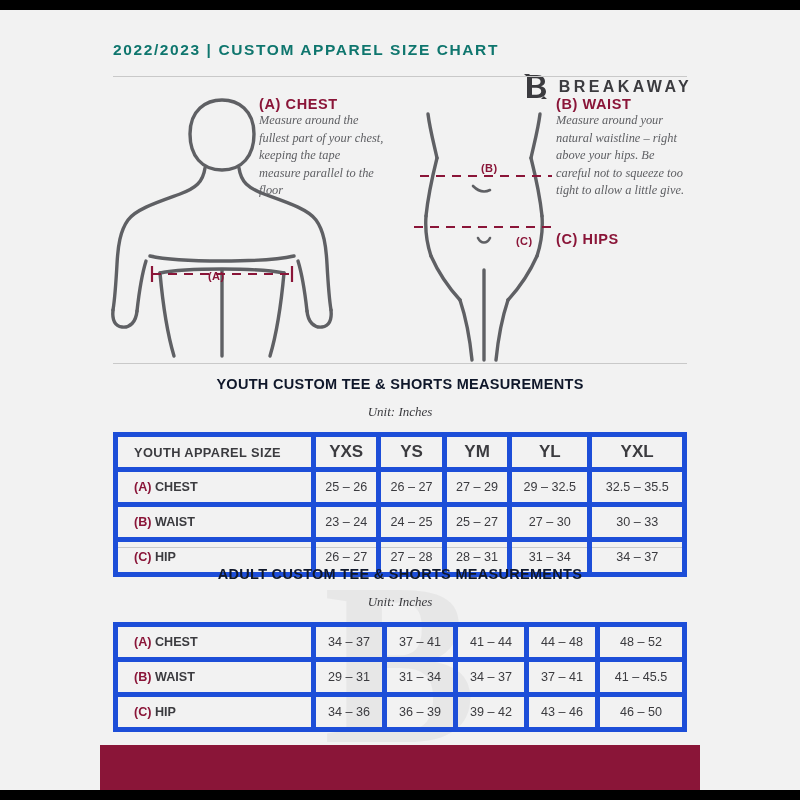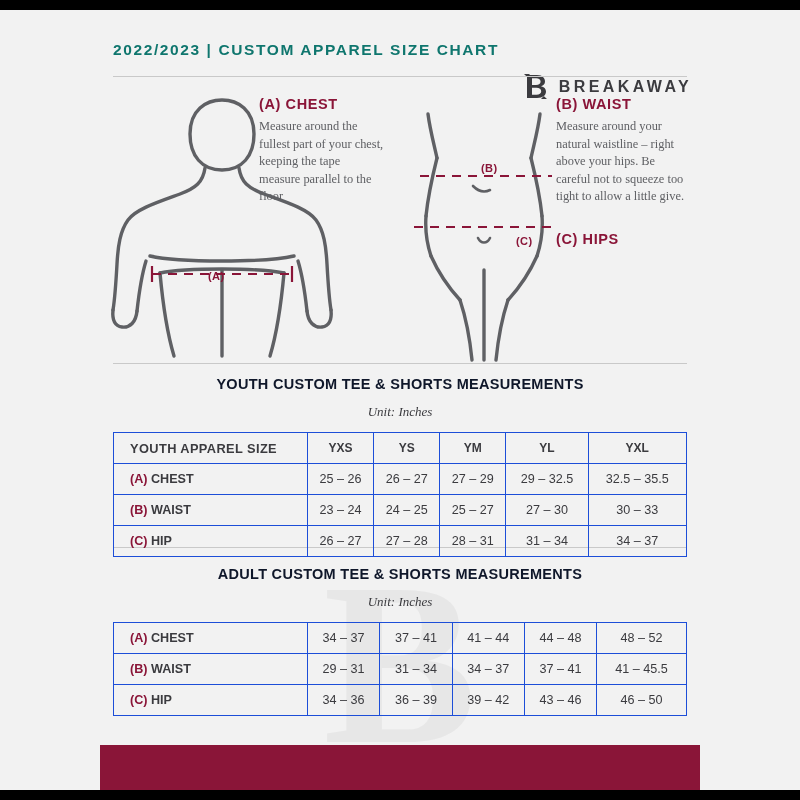--- a/index.html
+++ b/index.html
@@ -98,24 +98,24 @@
     z-index: 2;
   }
   .desc-head {
     font-size: 14.5px;
     font-weight: bold;
     color: #8a1538;
     letter-spacing: 0.6px;
   }
   .desc-body {
     font-family: "Liberation Serif", serif;
+    font-style: italic;
     font-size: 12.4px;
     line-height: 1.42;
     color: #5f6064;
-    margin-top: 6px;
     width: 125px;
   }
   .block-chest { position: absolute; left: 259px; top: 18px; }
   .block-waist { position: absolute; left: 556px; top: 18px; }
   .block-hips  { position: absolute; left: 556px; top: 153px; }
   .block-waist .desc-body, .block-hips .desc-body { width: 130px; }
 
   .marker {
     position: absolute;
     font-size: 11px;
@@ -148,36 +148,36 @@
     color: #3b3b3f;
     margin-top: 12px;
   }
   table.size {
     border-collapse: collapse;
     margin: 12px auto 0 auto;
     width: 574px;
     background: transparent;
   }
   table.size th, table.size td {
-    border: 1px solid #1d4ed8;
+    border: 5px solid #1d4ed8;
     height: 30px;
     font-size: 12.6px;
     color: #3b3b3f;
     text-align: center;
     padding: 0;
   }
   table.size th.label-col, table.size td.label-col {
     text-align: left;
     padding-left: 16px;
     width: 177px;
     font-weight: bold;
   }
   table.size th {
     font-weight: bold;
-    font-size: 12px;
+    font-size: 17px;
   }
   table.size th.label-col { font-size: 12.8px; letter-spacing: 0.4px; }
   .mk { color: #8a1538; }
 
   .footer-bar {
     position: absolute;
     left: 100px;
     bottom: 0;
     width: 600px;
     height: 45px;

